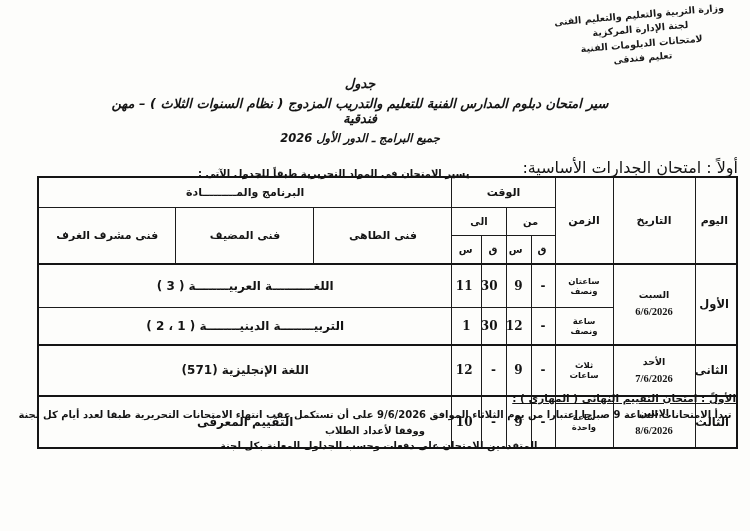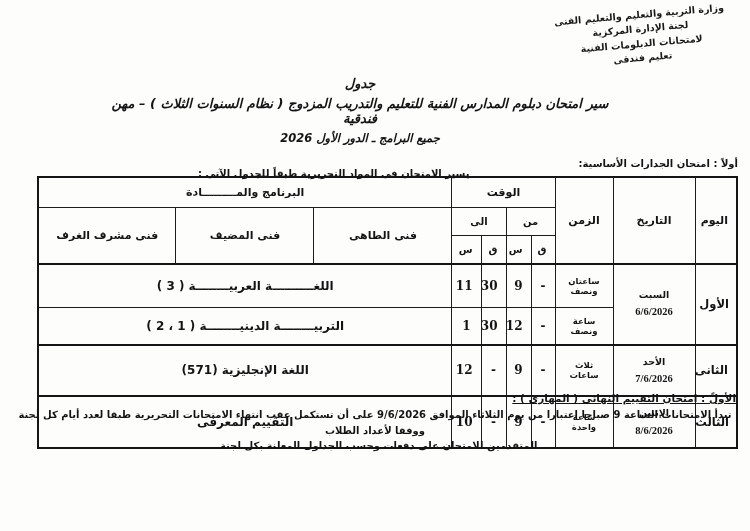--- a/index.html
+++ b/index.html
@@ -19,21 +19,21 @@
   .emblem{position:absolute;top:16px;left:52px;width:96px;text-align:center;}
   .emblem svg{display:block;margin:0 auto;}
   .emblem-caption{font-size:7.5px;font-weight:700;margin-top:1px;color:#111;}
   
   .title-block{position:absolute;top:76px;left:100px;width:520px;text-align:center;font-weight:700;font-style:italic;}
   .t-heading{font-size:13px;margin-bottom:5px;}
   .t-line1{font-size:13px;margin-bottom:5px;}
   .t-line2{font-size:11px;margin-bottom:5px;}
   .t-line3{font-size:11.5px;}
   
-  .sec1-label{position:absolute;top:158px;right:12px;font-size:10px;font-weight:700;}
+  .sec1-label{position:absolute;top:158px;right:12px;font-size:16px;font-weight:400;}
   .sec1-note{position:absolute;top:160px;left:198px;font-size:10px;font-weight:700;margin-top:8px;}
   
   table.sched{
     position:absolute;top:176px;right:12px;width:700px;
     border-collapse:collapse;table-layout:fixed;
     border:2.5px solid #151515;direction:rtl;
   }
   .sched th,.sched td{
     border:1px solid #1c1c1c;padding:8px;text-align:center;vertical-align:middle;
     font-weight:700;color:#141414;overflow:hidden;

